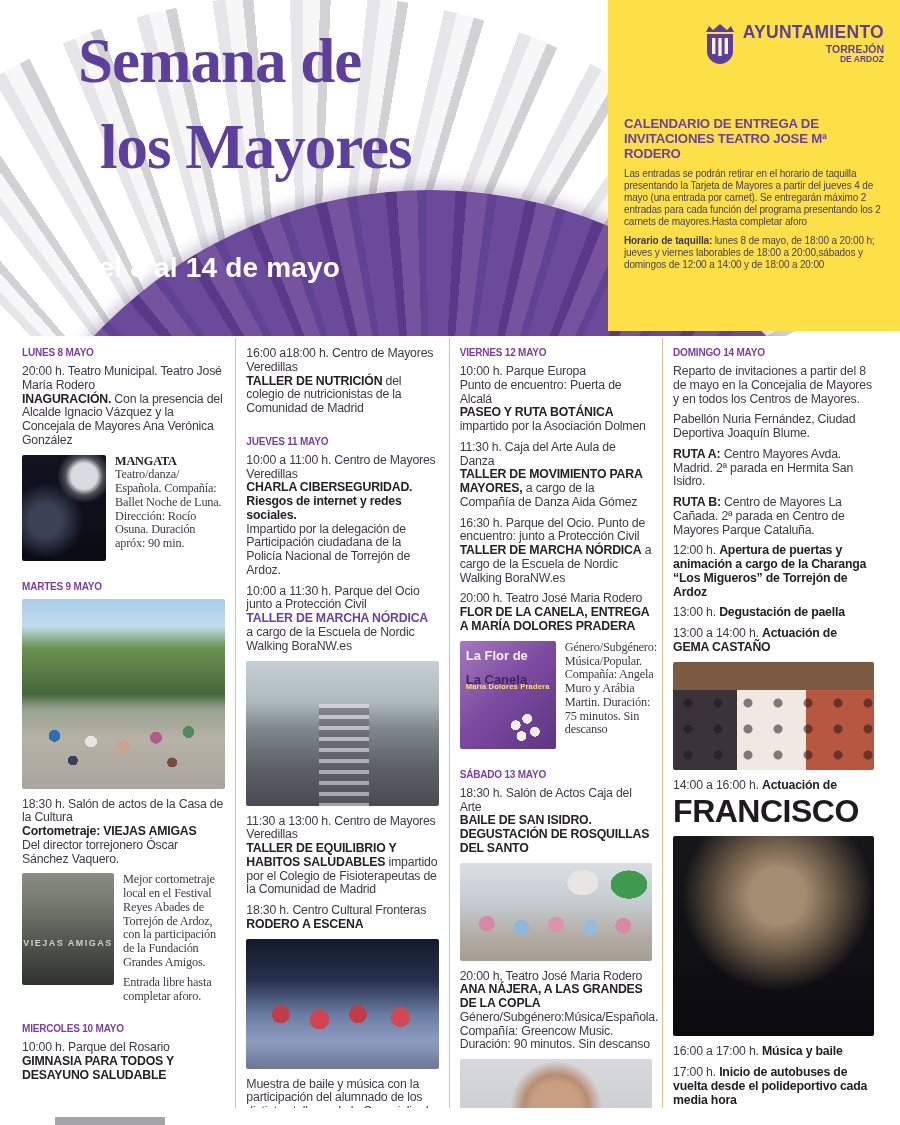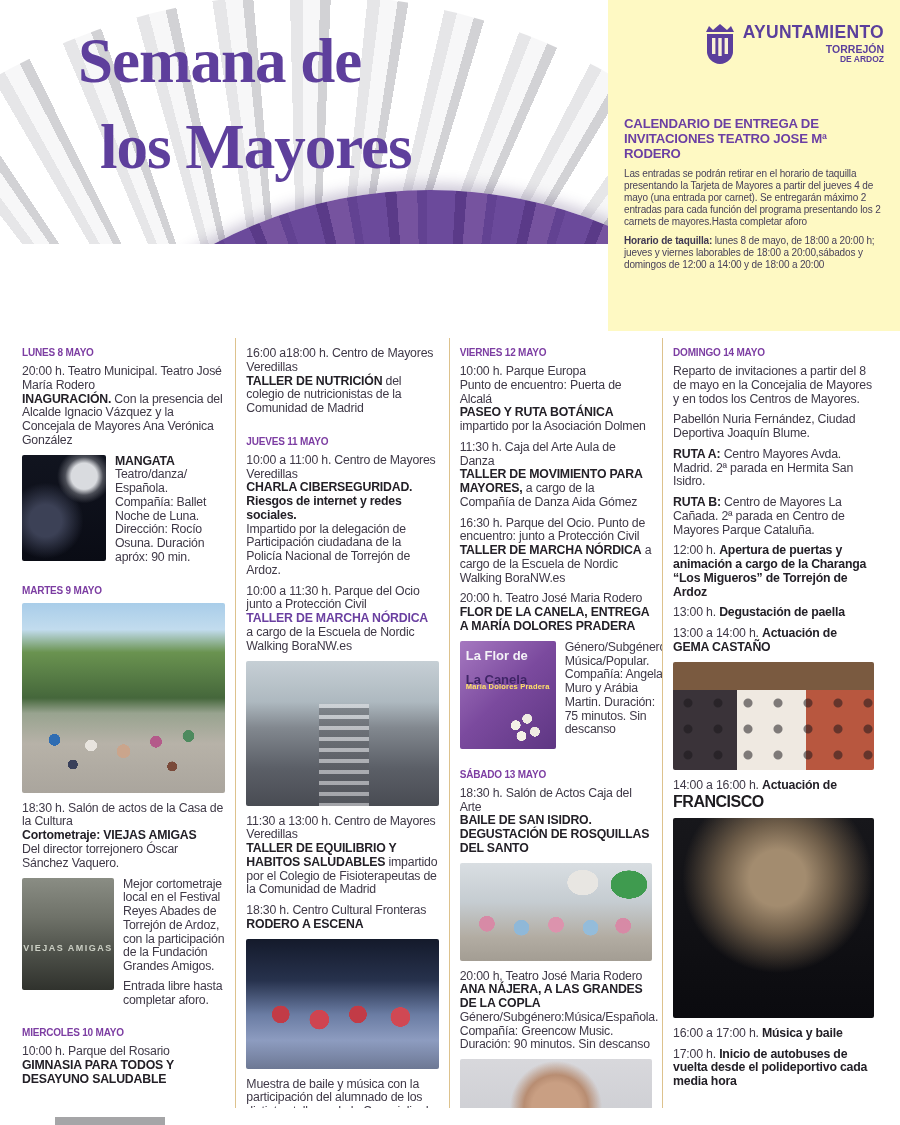--- a/index.html
+++ b/index.html
@@ -1,33 +1,33 @@
 <!DOCTYPE html>
 <html><head>
 <meta charset="utf-8">
 <style>
   html,body{margin:0;padding:0;background:#fff;}
   #page{position:relative;width:900px;height:1125px;background:#fff;overflow:hidden;
         font-family:"Liberation Sans",sans-serif;}
   
-  #header{position:absolute;left:0;top:0;width:900px;height:244px;overflow:hidden;background:#fff;}
+  #header{position:absolute;left:0;top:0;width:900px;height:336px;overflow:hidden;background:#fff;}
   .fan-white{position:absolute;width:1240px;height:1240px;left:-315px;top:-6px;border-radius:50%;
     background:repeating-conic-gradient(from -84deg at 50% 50%,
       #ffffff 0 3.4deg,#e6e6e8 3.4deg 4.6deg,#f7f7f8 4.6deg 6.2deg,#d2d2d5 6.2deg 7.2deg);}
   .fan-purple{position:absolute;width:920px;height:920px;left:-30px;top:190px;border-radius:50%;
     background:repeating-conic-gradient(from -62deg at 50% 50%,
       #6b4a9b 0 3.6deg,#5a3a88 3.6deg 5deg,#76539f 5deg 7.6deg,#624292 7.6deg 8.8deg);
     box-shadow:0 -6px 14px rgba(60,40,100,.25);}
   .title{position:absolute;color:#5e3f9c;font-family:"Liberation Serif",serif;font-weight:bold;
          font-size:63px;letter-spacing:-1px;line-height:1;}
   #title1{left:78px;top:30px;}
   #title2{left:100px;top:116px;}
   #date-range{position:absolute;left:78px;top:252px;color:#ffffff;font-size:28px;font-weight:bold;letter-spacing:.2px;}
   
-  #infobox{position:absolute;right:0;top:0;width:292px;height:331px;background:#fef9c3;
+  #infobox{position:absolute;right:0;top:0;width:292px;height:331px;background:#fde047;
            padding:16px 16px 0 16px;box-sizing:border-box;}
   #logo{display:flex;justify-content:flex-end;align-items:flex-start;gap:6px;margin-top:8px;}
   #logo svg{flex:0 0 auto;}
   .logo-text{color:#5b3f9c;text-align:right;line-height:1;}
   .logo-main{font-size:17.5px;font-weight:bold;letter-spacing:.3px;}
   .logo-sub1{font-size:10.5px;font-weight:bold;margin-top:2px;}
   .logo-sub2{font-size:8.5px;font-weight:bold;margin-top:1px;}
   #info-heading{margin-top:46px;color:#6b3fa3;font-weight:bold;font-size:13.2px;line-height:1.14;letter-spacing:-.2px;}
   .info-p{margin-top:7px;color:#48415a;font-size:10px;line-height:1.2;letter-spacing:-.15px;}
   .info-p .b{font-weight:bold;color:#3e3752;}
@@ -35,26 +35,26 @@
   #main{position:absolute;top:338px;left:22px;right:16px;height:770px;
         display:grid;grid-template-columns:1fr 1fr 1fr 1.04fr;}
   .col{padding:9px 10px 0 10px;overflow:hidden;}
   .col:first-child{padding-left:0;}
   .col:not(:first-child){border-left:1px solid #ddc28d;}
   .day{color:#7c3da2;font-weight:bold;font-size:10px;letter-spacing:-.2px;margin:20px 0 7px 0;}
   .col .day:first-child{margin-top:0;}
   .p{color:#3f3947;font-size:12.3px;line-height:1.12;letter-spacing:-.2px;margin:0 0 7px 0;}
   .p .b,.side .b{font-weight:bold;color:#232027;}
   .p .pur{font-weight:bold;color:#6a3fa0;}
-  .p .big{font-weight:bold;color:#1d1b1f;font-size:16px;letter-spacing:-.5px;line-height:1.15;}
+  .p .big{font-weight:bold;color:#1d1b1f;font-size:32px;letter-spacing:-.5px;line-height:1.15;}
   .gap{display:block;height:6px;}
   .photo{margin:3px 0 9px 0;border-radius:2px;}
   .media{display:flex;gap:9px;margin:3px 0 9px 0;}
   .poster{flex:0 0 auto;position:relative;border-radius:2px;overflow:hidden;}
-  .side{flex:1 1 auto;color:#3f3947;font-size:12.3px;line-height:1.12;letter-spacing:-.2px;}
+  .side{flex:1 1 auto;color:#3f3947;font-size:12.3px;line-height:1.12;letter-spacing:-.2px;font-family:Liberation Serif, serif;}
   
   .ph-mangata{background:
     radial-gradient(circle at 74% 20%,#d9dbdf 0 13px,rgba(214,216,222,.3) 19px,transparent 27px),
     radial-gradient(circle at 28% 62%,#3c4156 0 16px,transparent 38px),
     linear-gradient(180deg,#11141f,#0a0c15);}
   .ph-park{background:
     radial-gradient(circle 6px at 16% 72%,#2f6db3 97%,transparent),
     radial-gradient(circle 6px at 34% 75%,#e8e4de 97%,transparent),
     radial-gradient(circle 7px at 50% 78%,#caa58c 97%,transparent),
     radial-gradient(circle 6px at 66% 73%,#b45a8a 97%,transparent),

